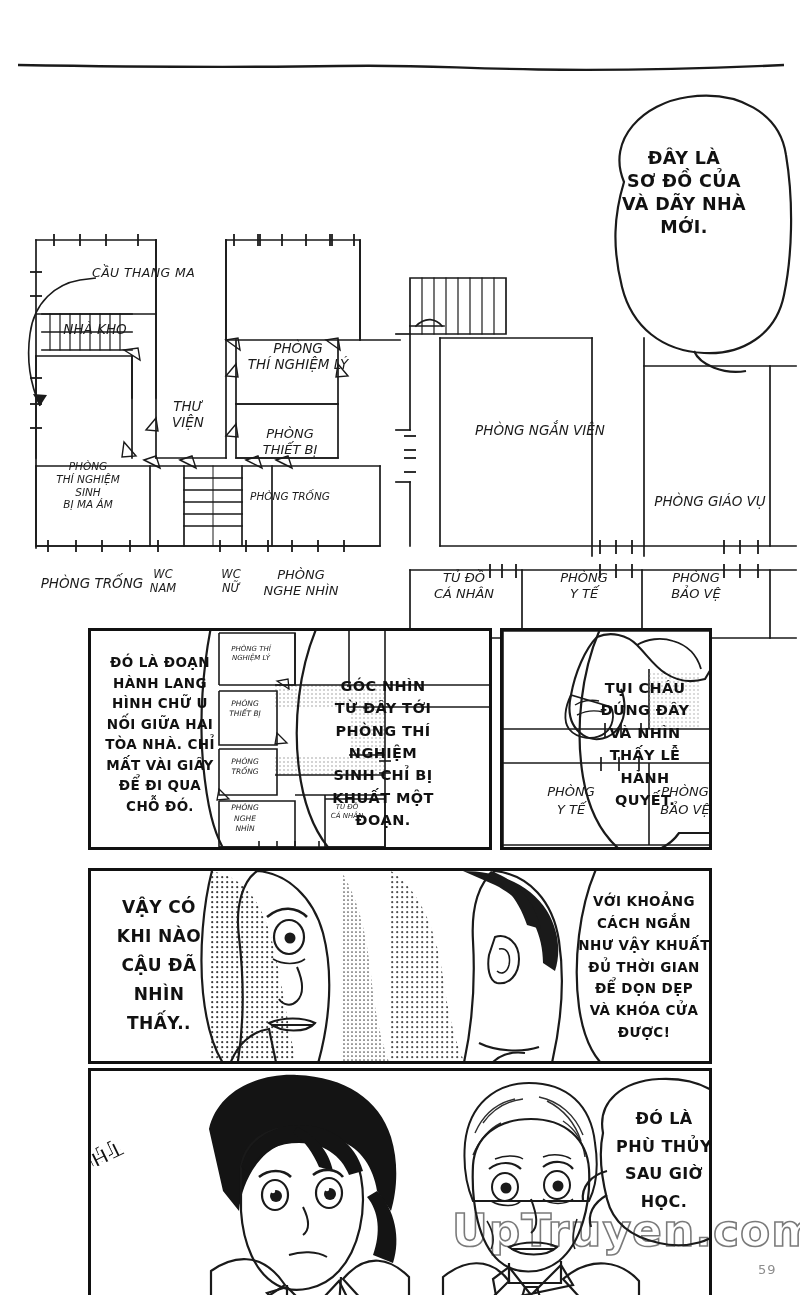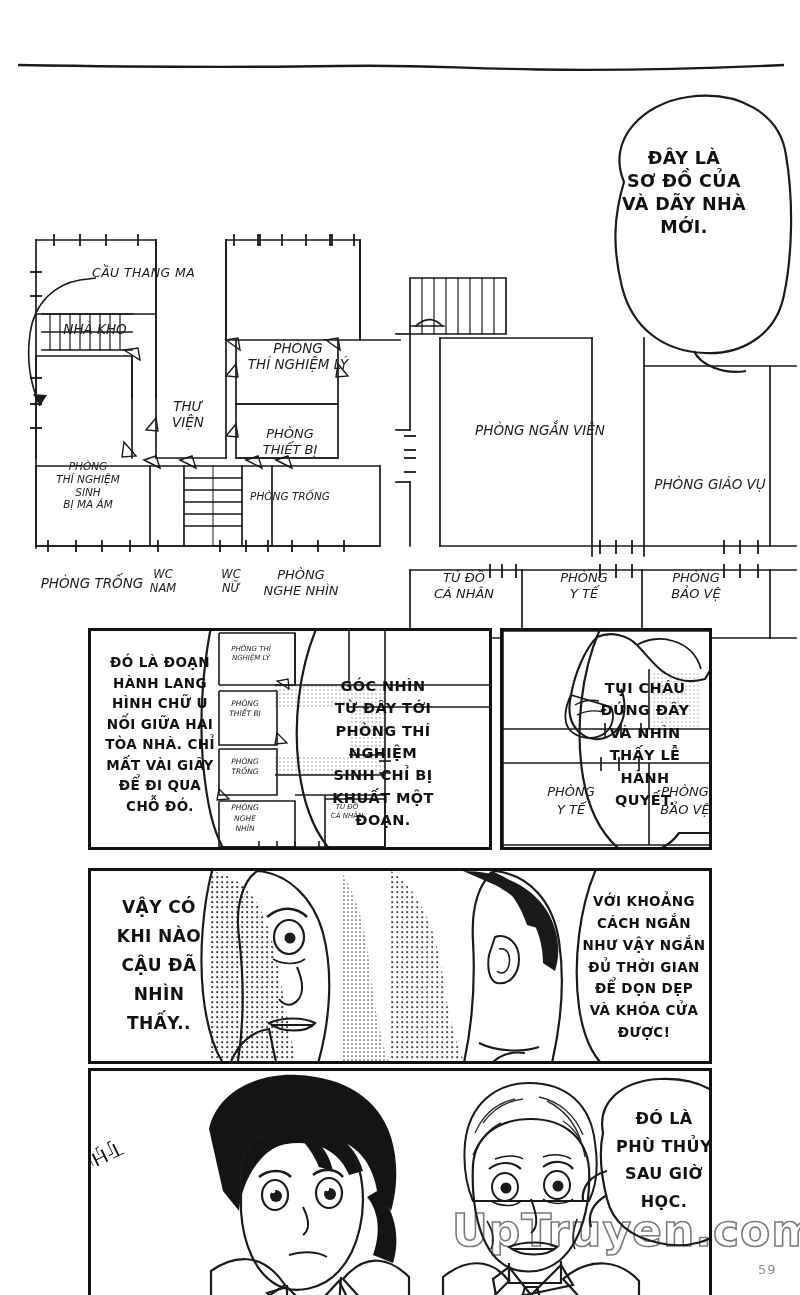--- a/index.html
+++ b/index.html
@@ -268,21 +268,21 @@
 BỊ MA ÁM</div>
     <div class="fp-label" style="left:34px;top:485px;width:116px;font-size:13.5px;">PHÒNG TRỐNG</div>
     <div class="fp-label" style="left:146px;top:477px;width:34px;font-size:11.5px;">WC
 NAM</div>
     <div class="fp-label" style="left:214px;top:477px;width:34px;font-size:11.5px;">WC
 NỮ</div>
     <div class="fp-label" style="left:252px;top:477px;width:98px;font-size:13px;">PHÒNG
 NGHE NHÌN</div>
 
     <div class="fp-label" style="left:450px;top:332px;width:180px;font-size:13.5px;">PHÒNG NGẮN VIÊN</div>
-    <div class="fp-label" style="left:630px;top:386px;width:160px;font-size:13.5px;">PHÒNG GIÁO VỤ</div>
+    <div class="fp-label" style="left:630px;top:403px;width:160px;font-size:13.5px;">PHÒNG GIÁO VỤ</div>
     <div class="fp-label" style="left:412px;top:480px;width:104px;font-size:13px;">TỦ ĐỒ
 CÁ NHÂN</div>
     <div class="fp-label" style="left:538px;top:480px;width:92px;font-size:13px;">PHÒNG
 Y TẾ</div>
     <div class="fp-label" style="left:648px;top:480px;width:96px;font-size:13px;">PHÒNG
 BẢO VỆ</div>
 
     <svg class="abs" style="left:566px;top:-3px;" width="236" height="290" viewBox="0 0 236 290">
       <path class="ink" stroke-width="2.2" fill="#fff" d="M58 95 C40 52 78 16 122 10 C172 3 214 26 220 68
            C228 116 226 170 218 208 C210 248 176 268 138 266
@@ -490,21 +490,21 @@
       <div>NHÌN</div>
       <div>THẤY..</div>
     </div>
 
     <svg class="abs" style="left:462px;top:-4px;" width="170" height="206" viewBox="0 0 170 206">
       <path class="ink" stroke-width="2.2" fill="#fff" d="M44 0 C26 40 20 96 26 140 C31 176 44 196 58 204 L170 204 L170 0 Z"></path>
     </svg>
     <div class="balloon-text" style="left:478px;top:20px;width:150px;font-size:13.5px;line-height:1.62;">
       <div>VỚI KHOẢNG</div>
       <div>CÁCH NGẮN</div>
-      <div>NHƯ VẬY NGẮN</div>
+      <div>NHƯ VẬY KHUẤT</div>
       <div>ĐỦ THỜI GIAN</div>
       <div>ĐỂ DỌN DẸP</div>
       <div>VÀ KHÓA CỬA</div>
       <div>ĐƯỢC!</div>
     </div>
   </div>
 
   <div class="panel" style="left:88px;top:1068px;width:624px;height:230px;border-bottom:none;">
 
     <svg class="abs" style="left:0;top:0;" width="624" height="230" viewBox="0 0 624 230">

